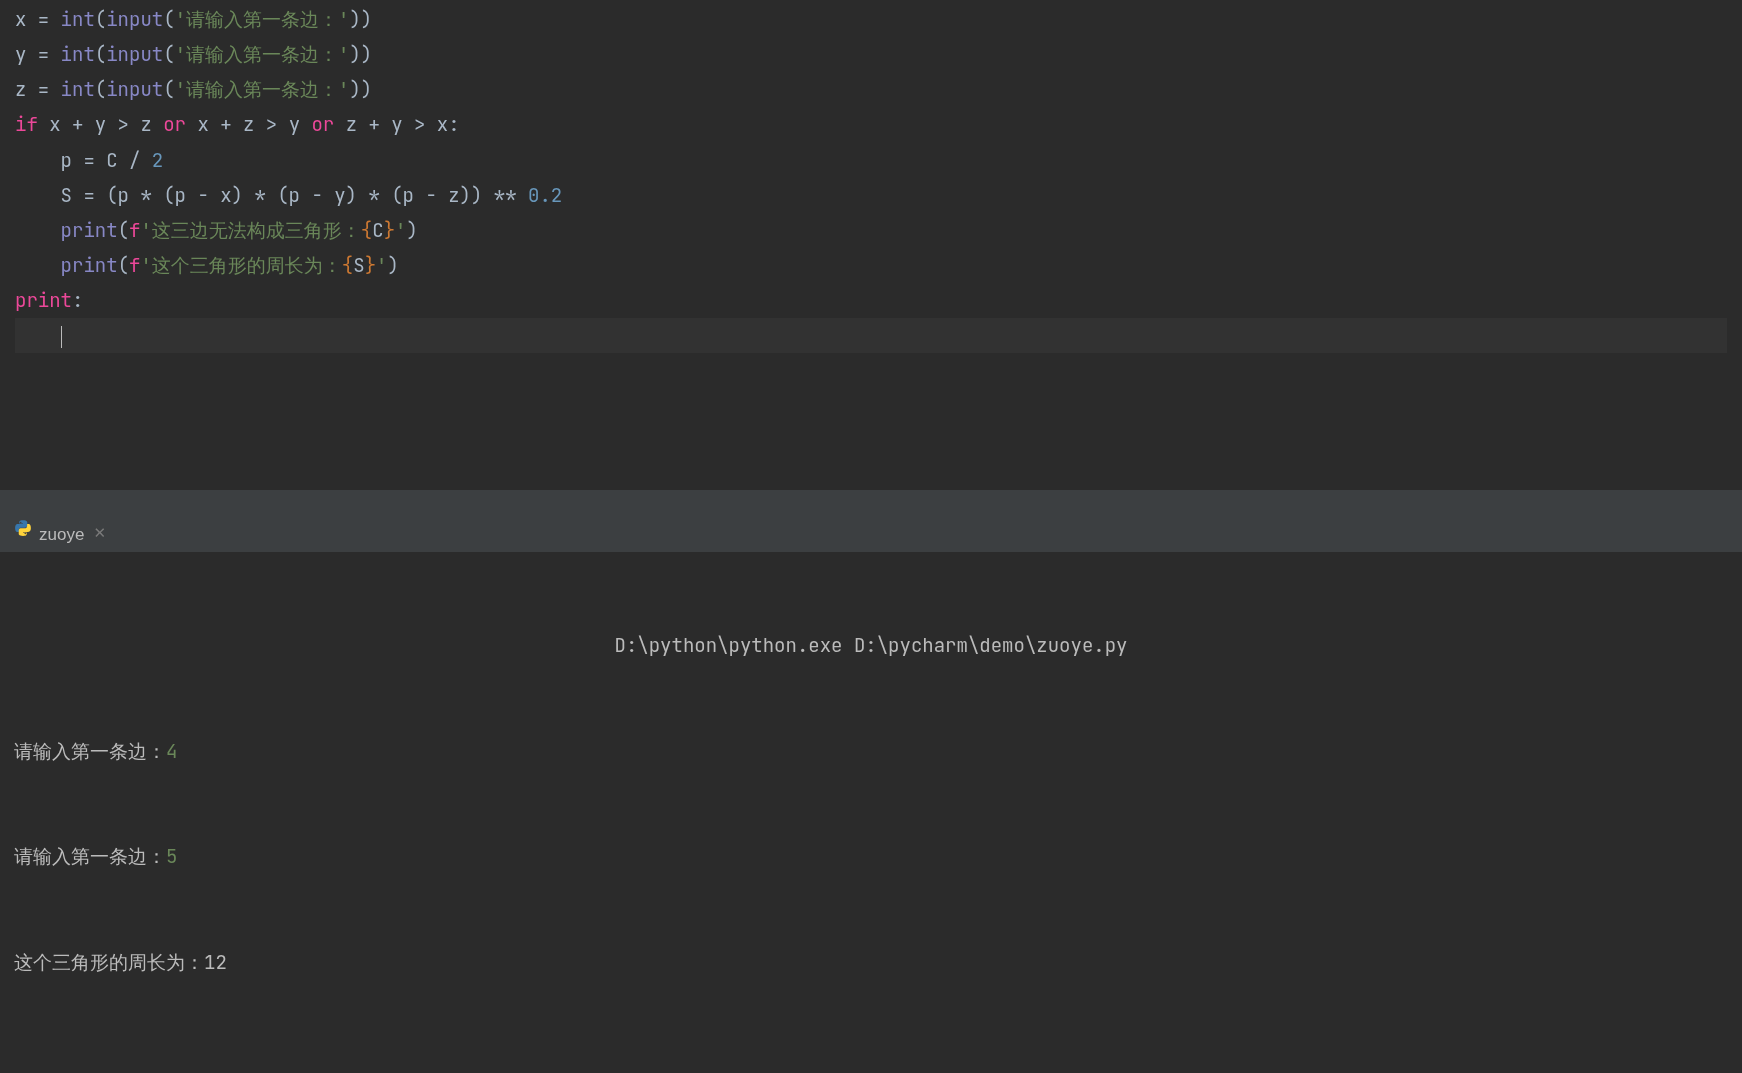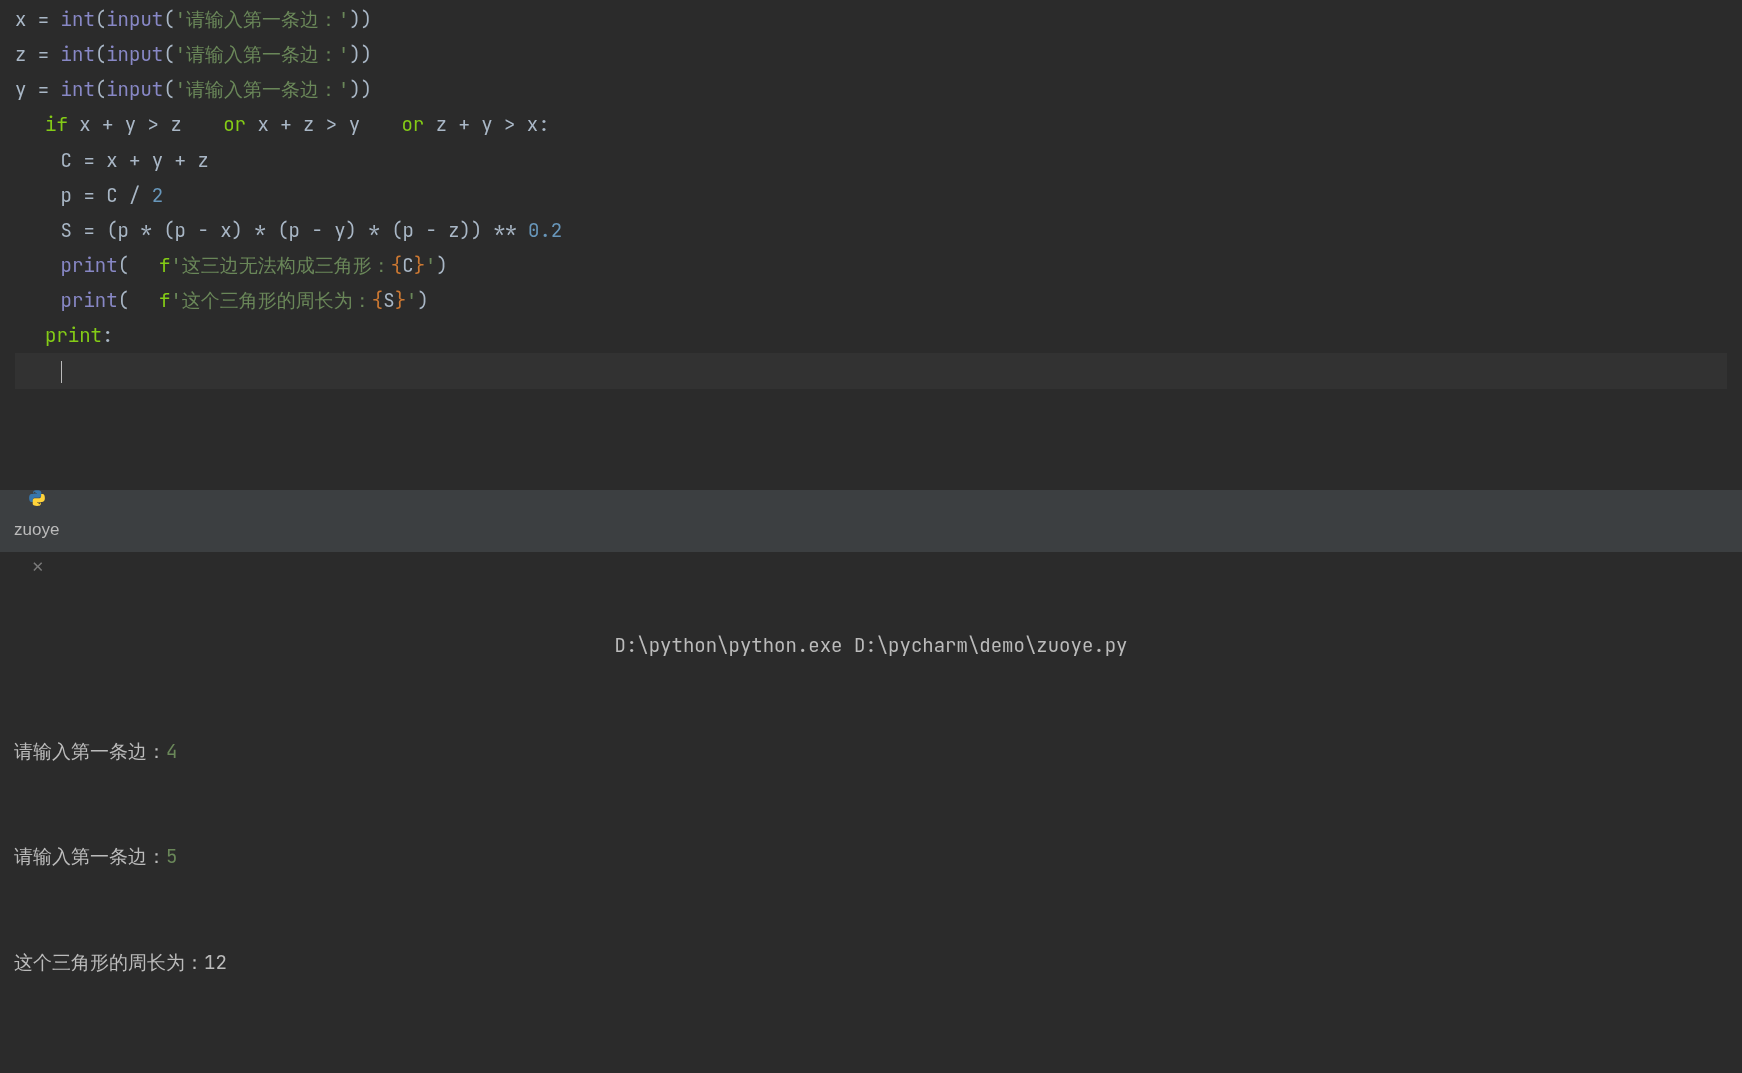--- a/index.html
+++ b/index.html
@@ -10,21 +10,21 @@
     font-size: 19px;
     line-height: 1.85;
     overflow: hidden;
   }
   .editor {
     padding: 2px 15px 25px 15px;
     background: #2b2b2b;
     min-height: 490px;
   }
   .line { white-space: pre; }
-  .kw { color: #84cc16; margin-left: 30px; }
+  .kw { color: #ec4899; }
   .builtin { color: #8888c6; }
   .str { color: #6a8759; }
   .num { color: #6897bb; }
   .op { color: #a9b7c6; }
   .ident { color: #a9b7c6; }
   .fstr-brace { color: #cc7832; }
   .fstr-expr { color: #a9b7c6; }
   .cursor-line {
     background: #323232;
   }
@@ -42,27 +42,26 @@
   }
   .tab-bar {
     background: #3c3f41;
     display: flex;
     align-items: center;
     padding-left: 4px;
     height: 34px;
   }
   .tab {
     display: flex;
-    align-items: center;
+    align-items: flex-start;
     gap: 7px;
     padding: 4px 10px;
     color: #bbbbbb;
     font-size: 17px;
     font-family: -apple-system, "Segoe UI", sans-serif;
-    flex-direction: column;
   }
   .tab .close {
     color: #7a7a7a;
     font-size: 15px;
     margin-left: 2px;
   }
   .py-icon {
     width: 18px;
     height: 18px;
   }
@@ -80,27 +79,26 @@
   .c-out { color: #bbbbbb; }
   .indent { display: inline-block; width: 4ch; }
 </style>
 </head>
 <body>
 
 <div class="editor">
 
   <div class="line"><span class="ident">x</span><span class="op"> = </span><span class="builtin">int</span><span class="op">(</span><span class="builtin">input</span><span class="op">(</span><span class="str">'<span>请输入第一条边：</span>'</span><span class="op">))</span></div>
 
+  <div class="line"><span class="ident">y</span><span class="op"> = </span><span class="builtin">int</span><span class="op">(</span><span class="builtin">input</span><span class="op">(</span><span class="str">'<span>请输入第一条边：</span>'</span><span class="op">))</span></div>
+
   <div class="line"><span class="ident">z</span><span class="op"> = </span><span class="builtin">int</span><span class="op">(</span><span class="builtin">input</span><span class="op">(</span><span class="str">'<span>请输入第一条边：</span>'</span><span class="op">))</span></div>
-
-  <div class="line"><span class="ident">y</span><span class="op"> = </span><span class="builtin">int</span><span class="op">(</span><span class="builtin">input</span><span class="op">(</span><span class="str">'<span>请输入第一条边：</span>'</span><span class="op">))</span></div>
 
   <div class="line"><span class="kw">if</span><span class="ident"> x + y &gt; z </span><span class="kw">or</span><span class="ident"> x + z &gt; y </span><span class="kw">or</span><span class="ident"> z + y &gt; x:</span></div>
 
-  <div class="line"><span class="indent"></span><span class="ident">C = x + y + z</span></div>
 
   <div class="line"><span class="indent"></span><span class="ident">p = C / </span><span class="num">2</span></div>
 
   <div class="line"><span class="indent"></span><span class="ident">S = (p * (p - x) * (p - y) * (p - z)) ** </span><span class="num">0.2</span></div>
 
   <div class="line"><span class="indent"></span><span class="builtin">print</span><span class="op">(</span><span class="kw">f</span><span class="str">'<span>这三边无法构成三角形：</span><span class="fstr-brace">{</span><span class="fstr-expr">C</span><span class="fstr-brace">}</span>'</span><span class="op">)</span></div>
 
   <div class="line"><span class="indent"></span><span class="builtin">print</span><span class="op">(</span><span class="kw">f</span><span class="str">'<span>这个三角形的周长为：</span><span class="fstr-brace">{</span><span class="fstr-expr">S</span><span class="fstr-brace">}</span>'</span><span class="op">)</span></div>
 
   <div class="line"><span class="kw">print</span><span class="op">:</span></div>

